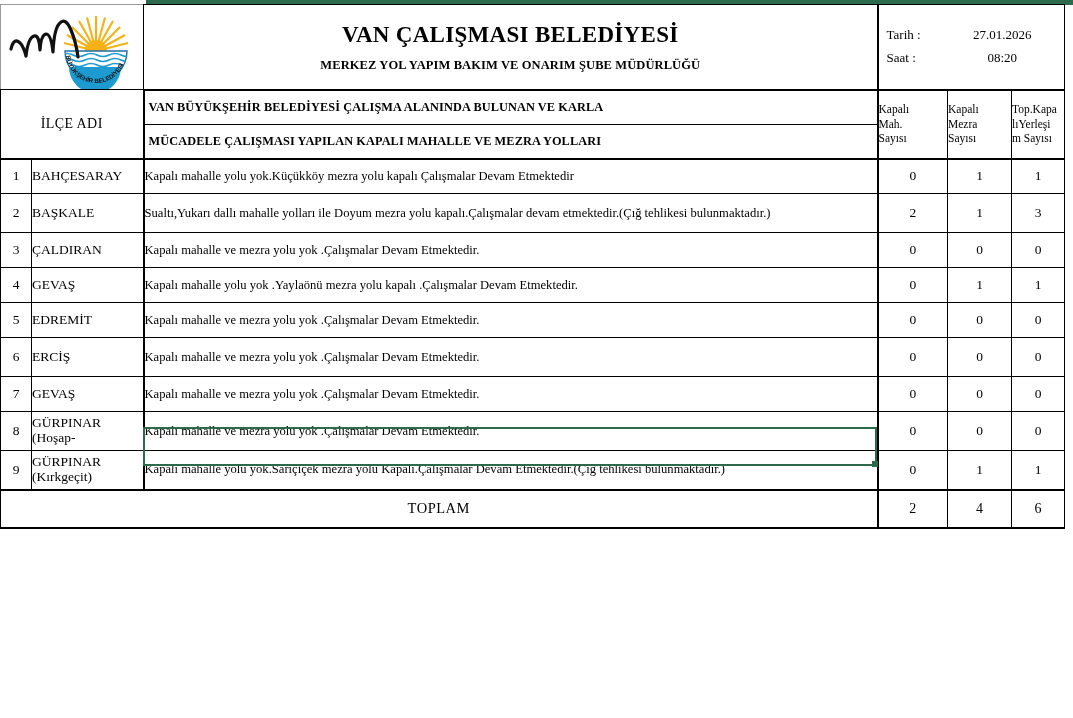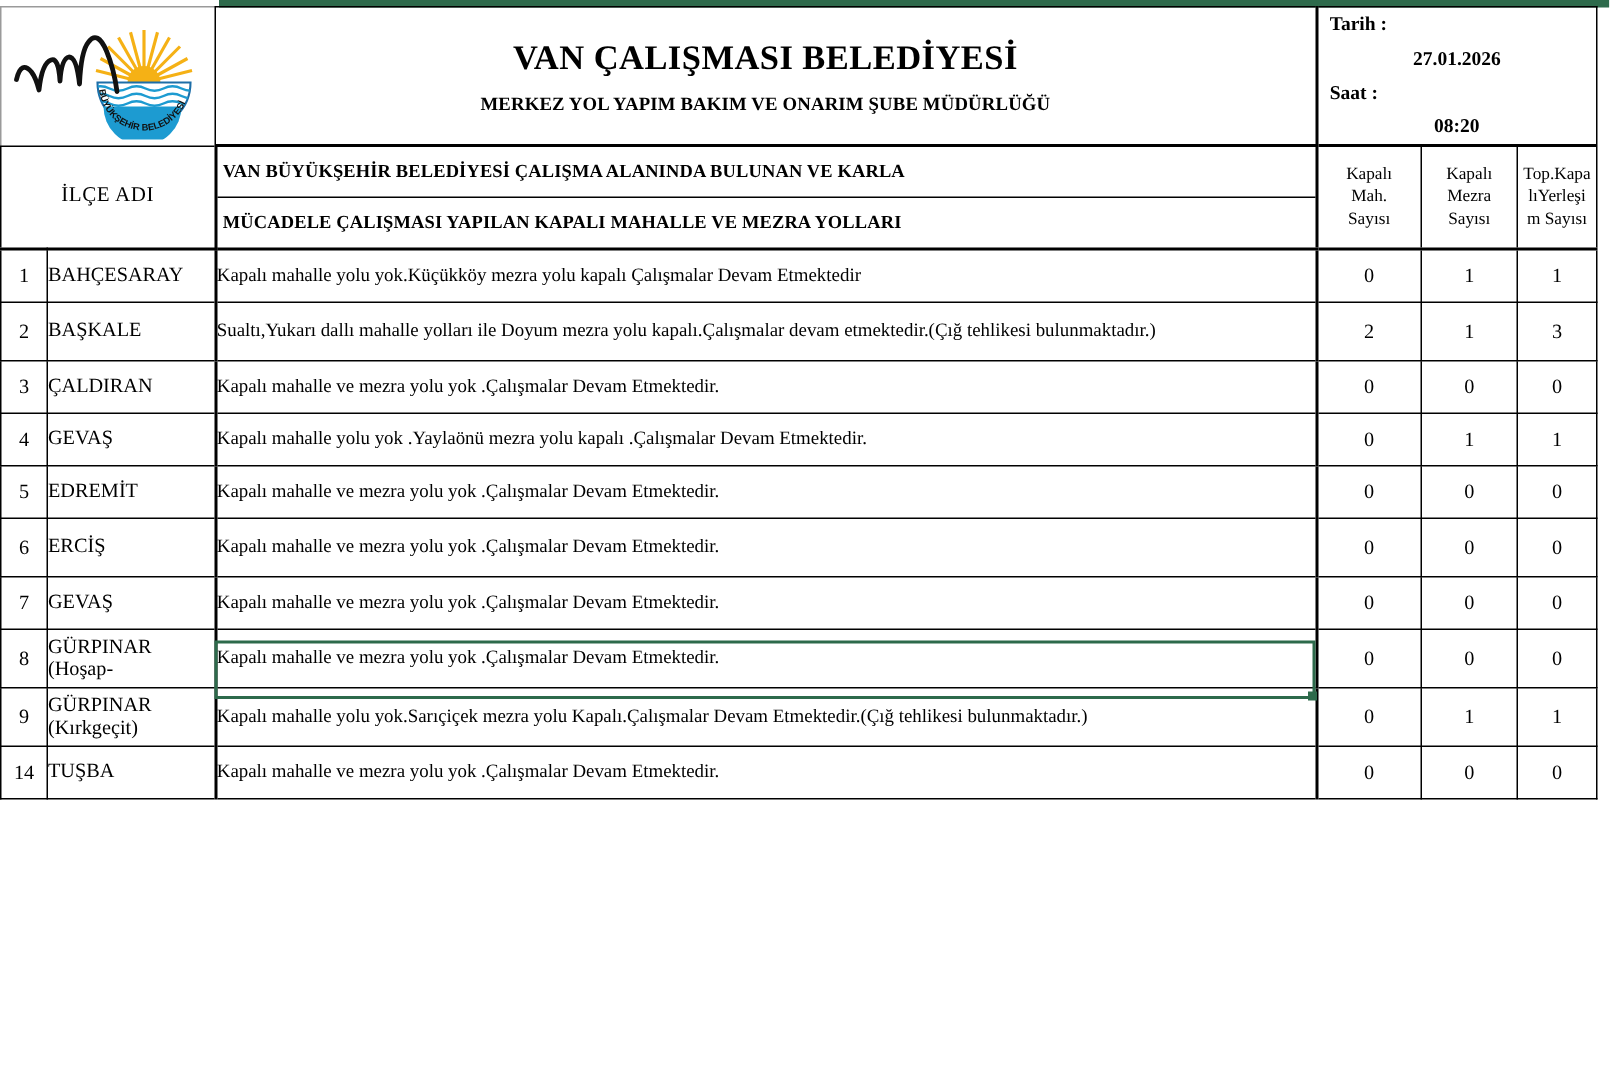--- a/index.html
+++ b/index.html
@@ -76,24 +76,23 @@
   .datetime-cell {
     width: 195px;
     border-bottom: 2px solid #000 !important;
     border-left: 2px solid #000 !important;
     padding: 0 8px;
   }
   .dt-row {
     display: flex;
     justify-content: space-between;
     font-size: 13px;
-    font-weight: bold;
+    font-weight: normal;
     line-height: 1.75;
     padding: 0 8px;
-    flex-direction: column;
   }
   .dt-row .dt-label { width: 62px; text-align: left; }
   .dt-row .dt-value { flex: 1; text-align: center; }
 
   
   .ilce-head {
     width: 143px;
     text-align: center;
     font-size: 14px;
     font-weight: bold;
@@ -108,21 +107,20 @@
   .desc-head .dh-line {
     font-size: 12.3px;
     font-weight: bold;
     letter-spacing: .1px;
     padding: 9px 4px 9px 4px;
   }
   .desc-head .dh-line + .dh-line {
     border-top: 1px solid #000;
   }
   .num-head {
-    text-align: center;
     font-size: 11.5px;
     font-weight: bold;
     line-height: 1.28;
     border-bottom: 2px solid #000 !important;
     padding: 4px 2px;
   }
   .num-head.first { border-left: 2px solid #000 !important; }
 
   
   td.c-idx {
@@ -367,29 +365,27 @@
         <td class="c-idx">9</td>
         <td class="c-name">
           <span>GÜRPINAR</span>
           <span class="nm2">(Kırkgeçit)</span>
         </td>
         <td class="c-desc">Kapalı mahalle yolu yok.Sarıçiçek mezra yolu Kapalı.Çalışmalar Devam Etmektedir.(Çığ tehlikesi bulunmaktadır.)</td>
         <td class="c-num w1">0</td>
         <td class="c-num">1</td>
         <td class="c-num w3">1</td>
       </tr>
-      <tr class="drow">
-        <td class="c-idx">14</td>
-        <td class="c-name"><span>TUŞBA</span></td>
-        <td class="c-desc">Kapalı mahalle ve mezra yolu yok .Çalışmalar Devam Etmektedir.</td>
-        <td class="c-num w1">0</td>
-        <td class="c-num">0</td>
-        <td class="c-num w3">0</td>
-      </tr>
-
+
+      <tr class="total-row">
+        <td class="total-label" colspan="3">TOPLAM</td>
+        <td class="total-num">2</td>
+        <td class="total-num">4</td>
+        <td class="total-num">6</td>
+      </tr>
 
     </tbody>
   </table>
 
   <div id="selection-box"></div>
   <div id="selection-handle"></div>
 
 </div>
 
 </body></html>

